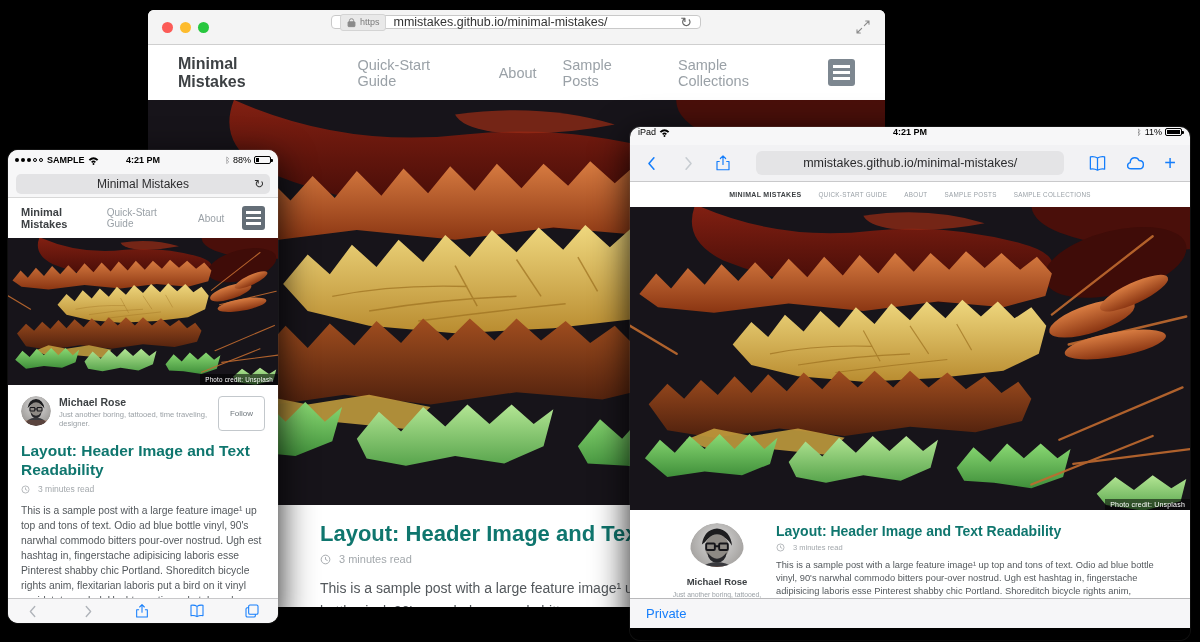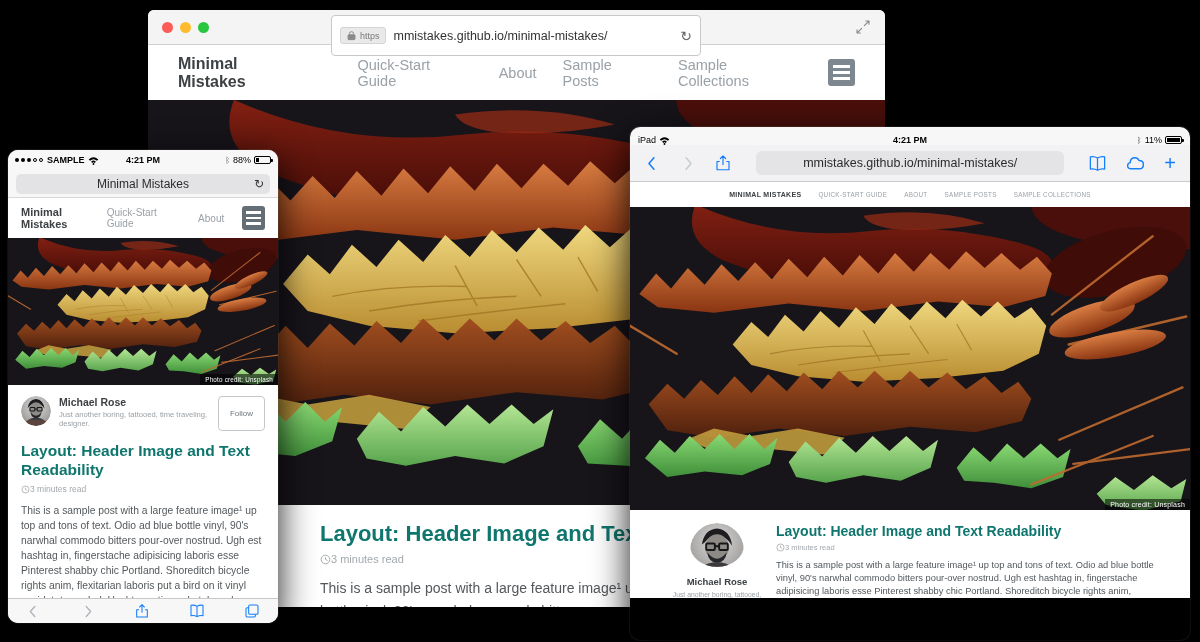--- a/index.html
+++ b/index.html
@@ -12,21 +12,21 @@
   }
   .device { position:absolute; overflow:hidden; background:#fff; }
 
   
   .desktop { left:148px; top:10px; width:737px; height:597px; z-index:1;
              border-radius:6px 6px 0 0; box-shadow:0 12px 40px rgba(0,0,0,.85); }
   .d-chrome { height:35px; background:#f4f4f4; border-bottom:1px solid #cfcfcf;
               display:flex; align-items:center; position:relative; padding:0 14px; }
   .tl { width:11px; height:11px; border-radius:50%; margin-right:7px; }
   .tl.red{background:#fc5b57}.tl.yel{background:#fdbc2e}.tl.grn{background:#28c73f}
-  .d-urlfield { position:absolute; left:183px; width:370px; top:5px; height:41px;
+  .d-urlfield { position:absolute; left:183px; width:370px; top:5px; height:14px;
                 background:#fff; border:1px solid #c9c9c9; border-radius:4px;
                 display:flex; align-items:center; padding:0 8px; }
   .https-chip { background:#e9e9e9; border:1px solid #d4d4d4; border-radius:3px;
                 font-size:9px; color:#7b7b7b; padding:2px 5px; display:flex;
                 align-items:center; gap:3px; margin-right:8px; }
   .d-url { font-size:12.5px; color:#333; flex:1; }
   .reload-glyph { color:#666; font-size:14px; font-family:"DejaVu Sans",sans-serif; }
   .expand-ic { position:absolute; right:14px; top:9px; }
   .d-nav { height:55px; background:#fff; display:flex; align-items:center; padding:0 30px; }
   .d-brand { font-size:16px; font-weight:700; color:#3d4144; margin-right:48px; }
@@ -36,21 +36,21 @@
             align-items:center; gap:3px; cursor:pointer; }
   .burger i { display:block; width:17px; height:3px; background:#fff; }
   .hero { position:relative; background:#17141a; overflow:hidden; }
   .d-hero { height:405px; }
   .hero svg.scene { position:absolute; inset:0; width:100%; height:100%; }
   .credit { position:absolute; right:0; bottom:0; background:rgba(0,0,0,.55);
             color:#fff; font-size:7px; padding:2px 5px; letter-spacing:.2px; }
   .d-article { height:102px; padding:16px 40px 0 172px; overflow:hidden; background:#fff; }
   .post-title { color:#0f766e; font-weight:700; }
   .d-article .post-title { font-size:22px; }
-  .meta { color:#a3a8ac; display:flex; align-items:center; gap:0; }
+  .meta { color:#a3a8ac; display:flex; align-items:center; gap:8px; }
   .d-article .meta { font-size:11px; margin-top:6px; }
   .d-article p { font-size:14px; color:#53585c; line-height:1.65; margin-top:12px; width:560px; }
 
   
   .iphone { left:8px; top:150px; width:270px; height:473px; z-index:3; border-radius:10px;
             box-shadow:0 10px 36px rgba(0,0,0,.9), 0 0 0 1px rgba(255,255,255,.10); }
   .ip-status { height:20px; background:#f7f7f8; display:flex; align-items:center;
                padding:0 7px; font-size:9px; color:#000; font-weight:700; }
   .sigdots { display:flex; gap:2px; margin-right:4px; }
   .sigdots b { width:4px; height:4px; border-radius:50%; background:#000; }
@@ -86,21 +86,21 @@
   .ip-title { font-size:15.5px; line-height:1.2; margin-top:11px; }
   .ip-content .meta { font-size:8.5px; margin-top:5px; }
   .ip-content p { font-size:10.3px; color:#53585c; line-height:15px; margin-top:9px; }
   .ip-toolbar { position:absolute; left:0; right:0; bottom:0; height:25px; background:#f7f7f8;
                 border-top:1px solid #c8c8ca; display:flex; align-items:center;
                 justify-content:space-between; padding:0 18px; }
 
   
   .ipad { left:630px; top:127px; width:560px; height:513px; z-index:2; background:#000;
           border-radius:10px; box-shadow:0 10px 36px rgba(0,0,0,.9), 0 0 0 1px rgba(255,255,255,.10); }
-  .pad-status { height:18px; background:#f7f7f8; display:flex; align-items:flex-end;
+  .pad-status { height:18px; background:#f7f7f8; display:flex; align-items:flex-start;
                 padding:0 8px; font-size:9px; color:#000; }
   .pad-dev { display:flex; align-items:center; gap:3px; font-weight:400; }
   .pad-time { position:absolute; left:0; right:0; text-align:center; font-weight:700; }
   .pad-toolbar { height:37px; background:#f2f2f4; border-bottom:1px solid #c9c9cb;
                  display:flex; align-items:center; padding:0 14px; gap:18px; }
   .pad-field { flex:1; max-width:420px; height:24px; background:#e4e4e6; border-radius:6px;
                margin:0 6px; display:flex; align-items:center; justify-content:center; }
   .pad-field .t { font-size:12.5px; color:#2b2b2d; }
   .plus-glyph { color:#157efb; font-size:20px; font-weight:400; line-height:1; cursor:pointer; }
   .pad-nav { height:25px; background:#fff; display:flex; align-items:center; justify-content:center; gap:17px; }
@@ -372,20 +372,23 @@
       <div class="post-title pad-title">Layout: Header Image and Text Readability</div>
       <div class="meta">
         <svg width="9" height="9" viewBox="0 0 16 16">
             <use href="#ic-clock"></use>
           </svg>
         <span>3 minutes read</span>
       </div>
       <p>This is a sample post with a large feature image¹ up top and tons of text. Odio ad blue bottle vinyl, 90's narwhal commodo bitters pour-over nostrud. Ugh est hashtag in, fingerstache adipisicing laboris esse Pinterest shabby chic Portland. Shoreditch bicycle rights anim, flexitarian laboris put a bird on it vinyl cupidatat narwhal. Hashtag artisan skateboard, flannel Bushwick nesciunt salvia aute fixie do plaid post-ironic dolor McSweeney's. Cliche pour-over chambray nulla four loko skateboard sapiente hashtag.</p>
     </div>
   </div>
+  <div class="pad-private">
+    <span class="t">Private</span>
+  </div>
   <div class="pad-footer"></div>
 </div>
 
 <div class="device iphone">
   <div class="ip-status">
     <span class="sigdots">
         <b></b>
         <b></b>
         <b></b>
         <b class="o"></b>

